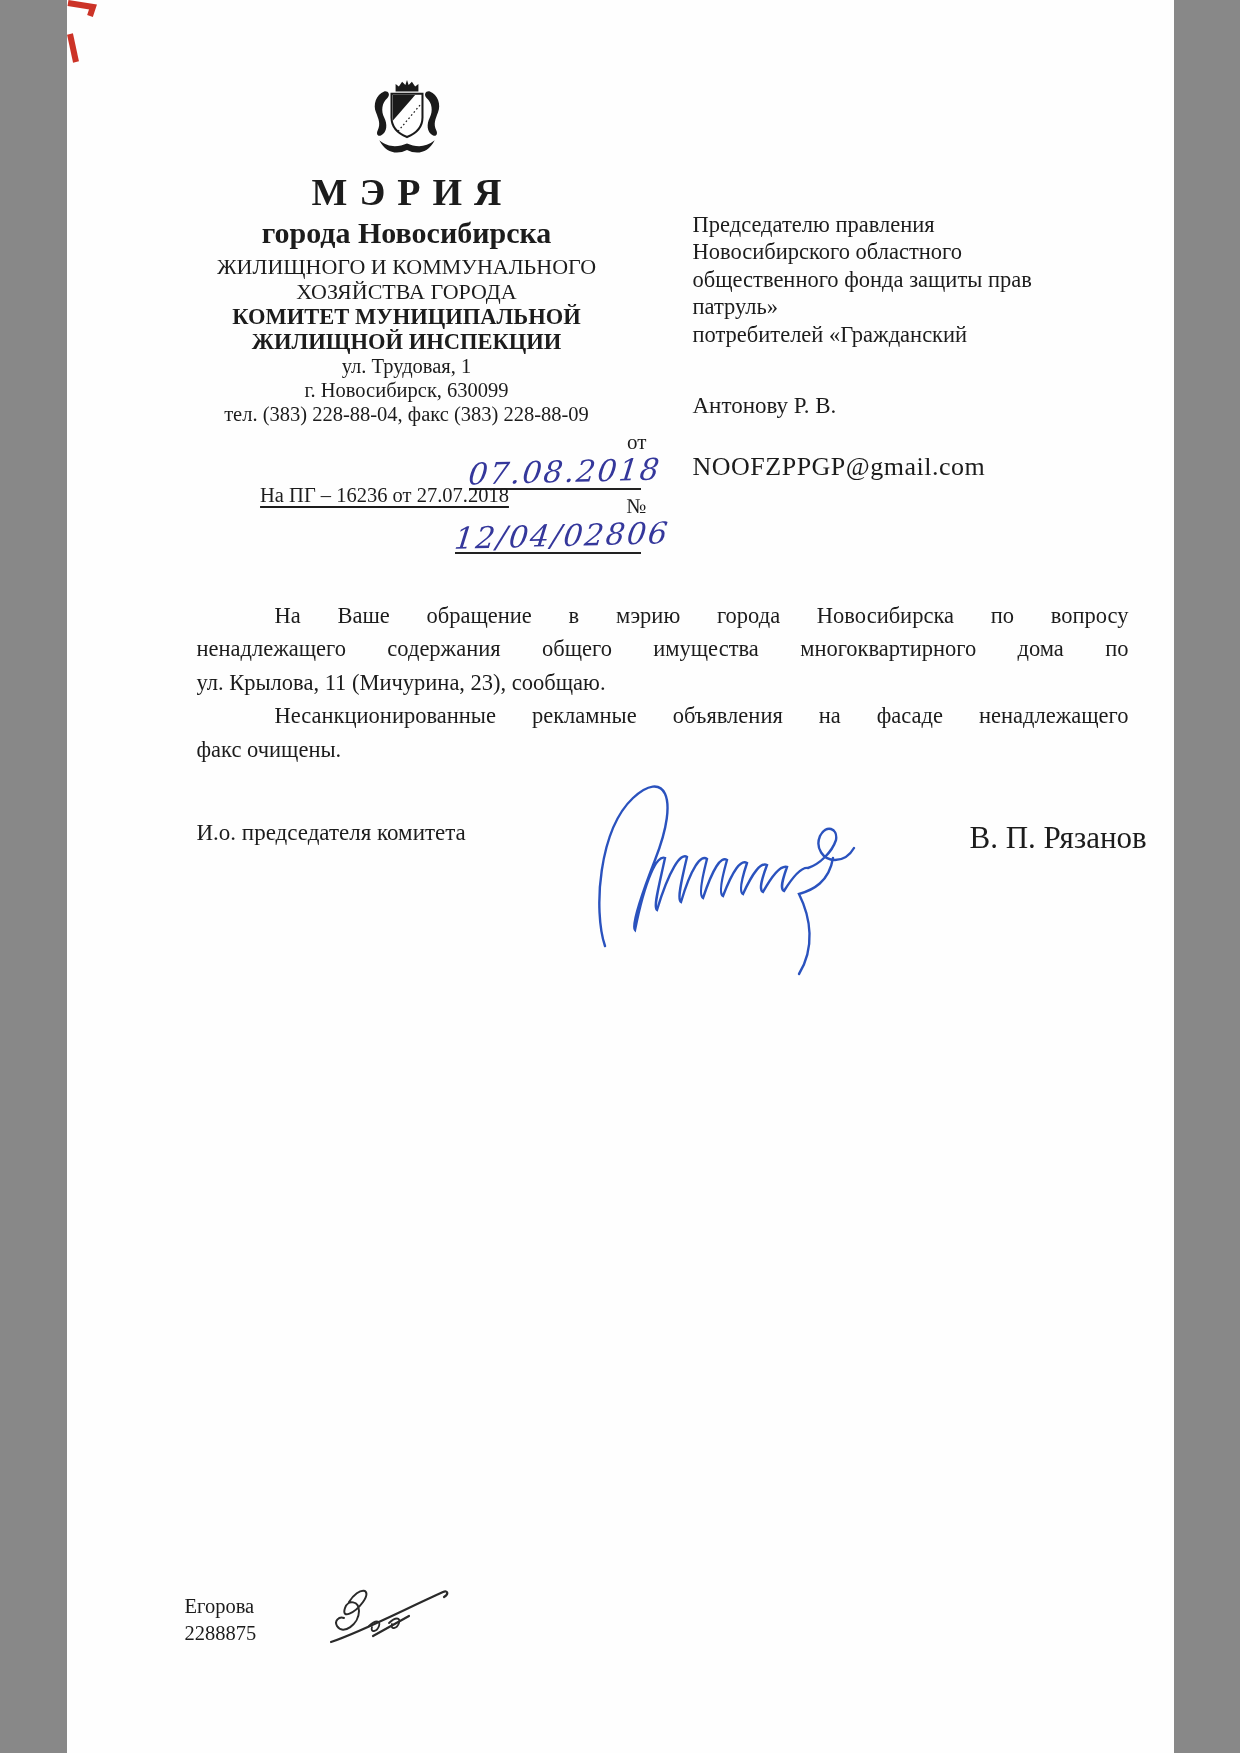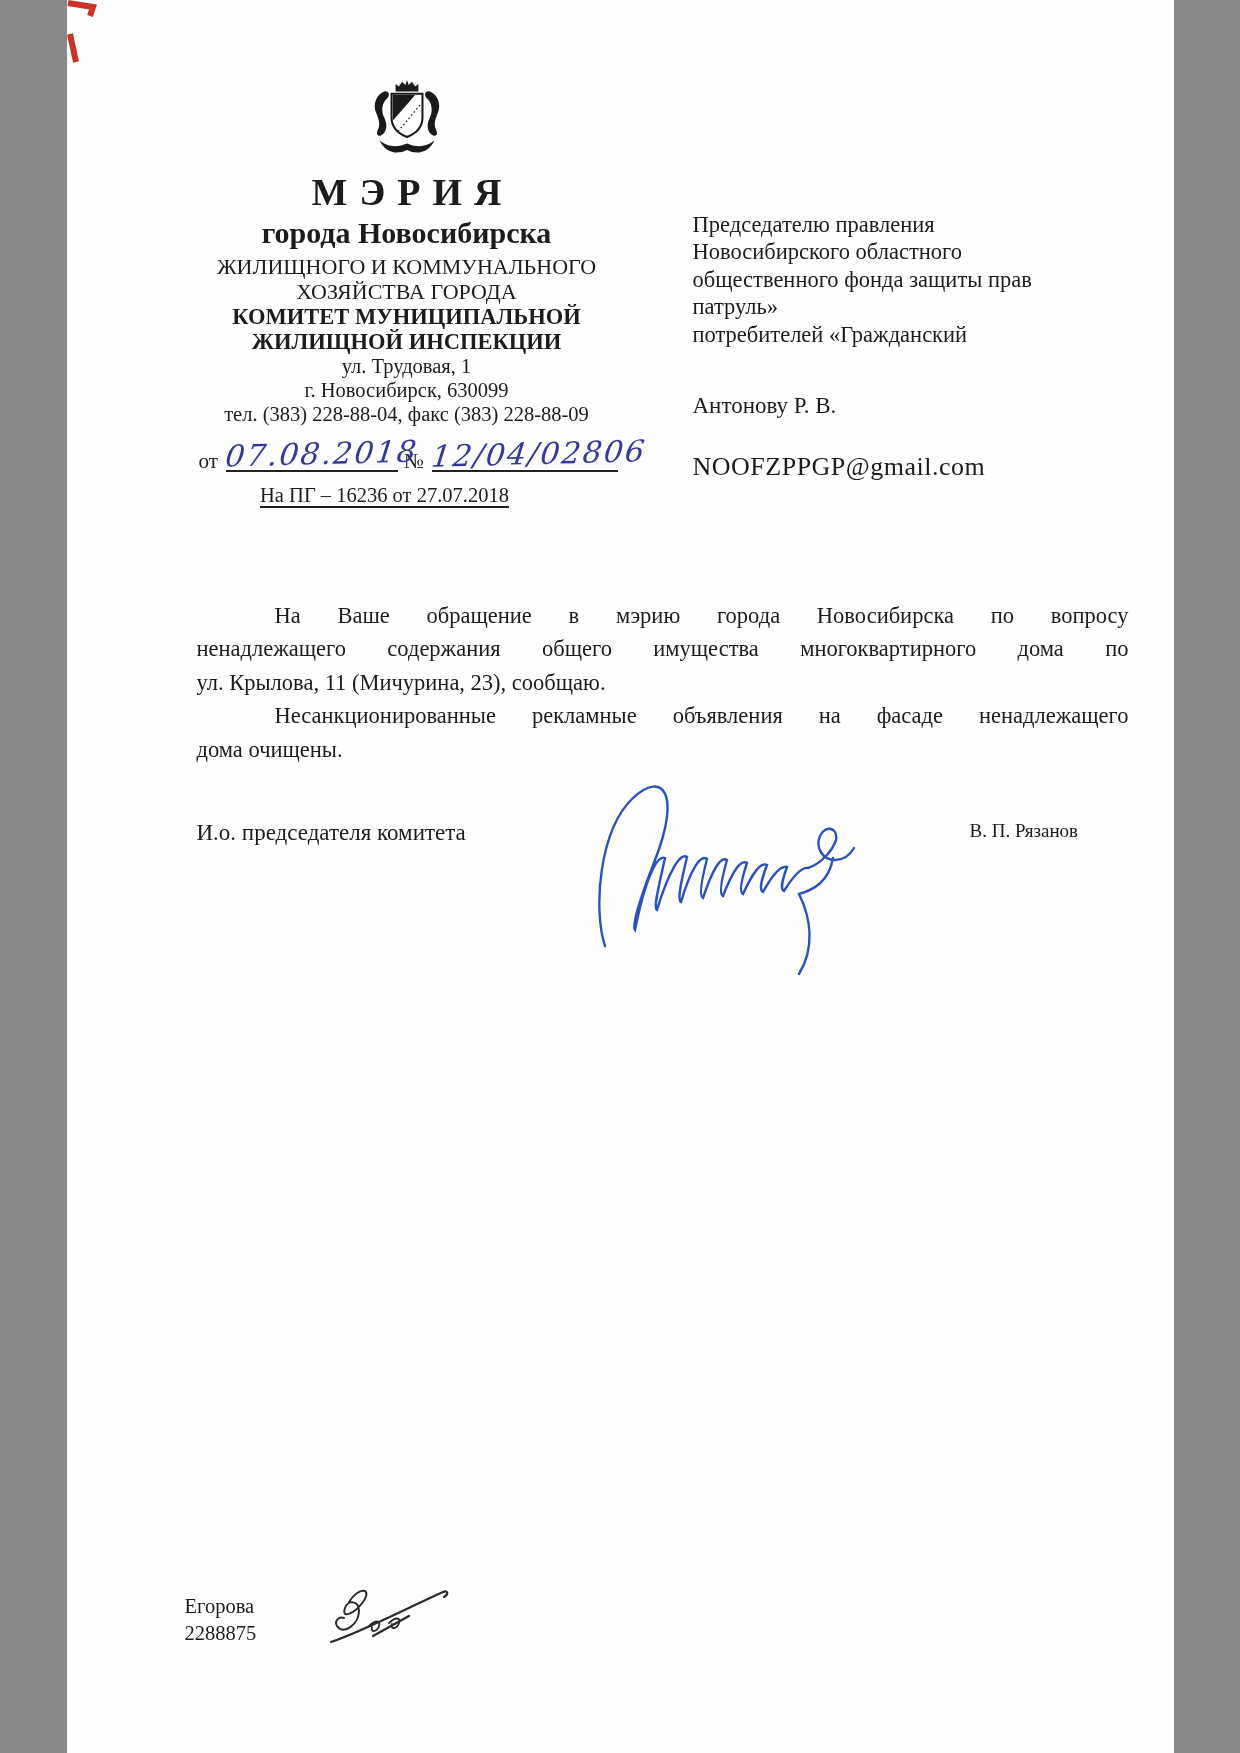--- a/index.html
+++ b/index.html
@@ -16,21 +16,21 @@
   .sender{position:absolute;left:100px;top:80px;width:480px;text-align:center;}
   .emblem-wrap{height:88px;}
   .org-title{font-size:38px;font-weight:bold;letter-spacing:12px;text-indent:12px;line-height:40px;margin-top:4px;}
   .org-subtitle{font-size:30px;font-weight:bold;line-height:34px;margin-top:4px;}
   .dept{font-size:22px;line-height:24.5px;margin-top:5px;}
   .committee{font-size:22.5px;font-weight:bold;line-height:25px;}
   .addr{font-size:20.5px;line-height:24px;margin-top:0;}
   
   .ref-row{
     margin-top:4px;height:46px;display:flex;align-items:flex-end;
-    justify-content:flex-start;padding-left:32px;font-size:21px;
+    justify-content:flex-start;padding-left:32px;font-size:21px;flex-direction:column;
   }
   .ref-label{padding-bottom:2px;}
   .ref-slot{
     border-bottom:2px solid #222;margin:0 6px 4px 8px;
     white-space:nowrap;overflow:visible;text-align:center;
   }
   .slot-date{width:172px;}
   .slot-num{width:186px;}
   .handwriting{
     font-family:"DejaVu Serif",serif;
@@ -51,21 +51,21 @@
   .recipient .r-line{font-size:22.5px;line-height:27.4px;}
   .recipient-name{font-size:23px;margin-top:45px;}
   .recipient-email{font-size:26px;margin-top:33px;letter-spacing:.5px;}
   
   .body-text{position:absolute;left:130px;top:599px;width:932px;font-size:22.5px;}
   .b-line{line-height:33.4px;}
   .just{text-align:justify;text-align-last:justify;}
   .indent{text-indent:78px;}
   
   .sign-position{position:absolute;left:130px;top:820px;font-size:23px;}
-  .sign-name{position:absolute;left:903px;top:820px;font-size:19px;white-space:nowrap;}
+  .sign-name{position:absolute;left:903px;top:820px;font-size:31px;white-space:nowrap;}
   .signature-svg{position:absolute;left:522px;top:760px;}
   
   .footer{position:absolute;left:118px;top:1593px;font-size:20.5px;line-height:27px;}
   .footer-mark-svg{position:absolute;left:246px;top:1580px;}
   
   .red-marks{position:absolute;left:0;top:0;}
 </style>
 </head>
 <body>
 
@@ -132,21 +132,21 @@
     <div class="r-line">потребителей «Гражданский</div>
     <div class="recipient-name">Антонову Р. В.</div>
     <div class="recipient-email">NOOFZPPGP@gmail.com</div>
   </div>
 
   <div class="body-text">
     <div class="b-line just indent">На Ваше обращение в мэрию города Новосибирска по вопросу</div>
     <div class="b-line just">ненадлежащего содержания общего имущества многоквартирного дома по</div>
     <div class="b-line">ул. Крылова, 11 (Мичурина, 23), сообщаю.</div>
     <div class="b-line just indent">Несанкционированные рекламные объявления на фасаде ненадлежащего</div>
-    <div class="b-line">дома очищены.</div>
+    <div class="b-line">факс очищены.</div>
   </div>
 
   <div class="sign-position">И.о. председателя комитета</div>
 
   <svg class="signature-svg" width="312" height="220" viewBox="0 0 312 220">
     <path d="M16,186 C4,150 10,70 44,38 C74,10 92,34 66,100 C52,136 42,166 46,170
              C56,120 68,94 76,98 C70,126 64,148 68,150
              C80,110 92,92 98,97 C92,122 88,140 92,142
              C102,108 112,94 118,99 C112,122 110,136 114,138
              C124,108 132,96 138,100 C132,121 130,134 134,136

